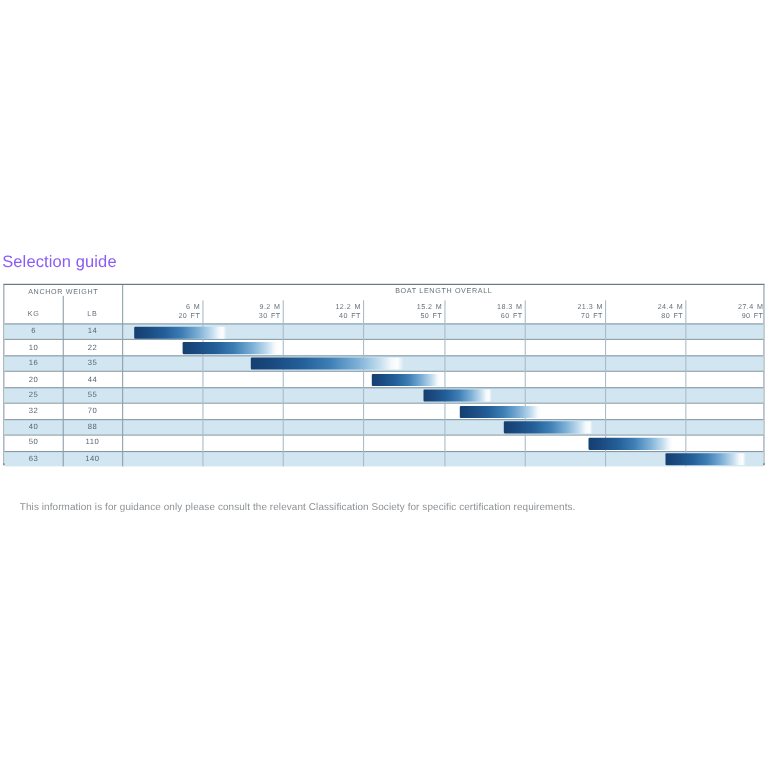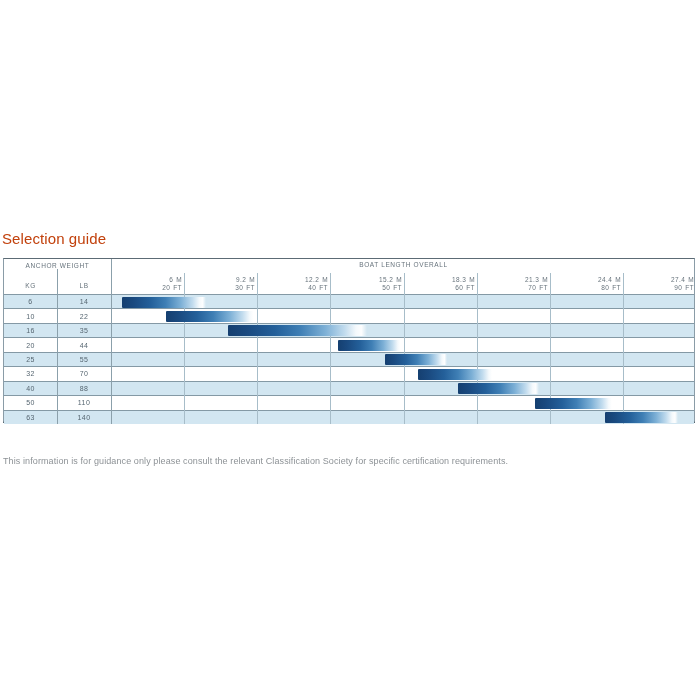--- a/index.html
+++ b/index.html
@@ -3,21 +3,21 @@
 <meta charset="utf-8">
 <style>
   * { margin:0; padding:0; box-sizing:border-box; }
   html,body { background:#ffffff; }
   .canvas {
     position:relative; width:700px; height:700px; background:#ffffff;
     font-family:"Liberation Sans", sans-serif; overflow:hidden;
   }
   .title {
     position:absolute; left:2px; top:230px;
-    font-size:15px; font-weight:400; color:#c2410c; letter-spacing:0.1px;
+    font-size:15px; font-weight:400; color:#8b5cf6; letter-spacing:0.1px;
   }
   .guide-table {
     position:absolute; left:3px; top:258px; width:692px; height:165px;
     border-top:1px solid #5c6b75; border-bottom:2px solid #47565f;
     border-left:1px solid #8a9ca7; border-right:1px solid #8a9ca7;
     background:#ffffff;
   }
   .caps {
     position:absolute; font-size:6.5px; color:#67737c; letter-spacing:0.6px;
     white-space:nowrap;
@@ -50,21 +50,21 @@
     position:absolute; top:1.5px; height:11px; border-radius:1px; z-index:3;
     background:linear-gradient(90deg,
       #153f70 0%, #1a4a80 14%, #24609a 34%, #3f7fb5 52%,
       #7db0d6 70%, #c2dcee 84%, #f4f9fc 92%,
       rgba(255,255,255,0.95) 96%, rgba(255,255,255,0) 100%);
   }
   .footnote {
     position:absolute; left:3px; font-size:9px; color:#8d9296; letter-spacing:0.1px;
   }
   .footnote.f1 { top:436px; }
-  .footnote.f2 { top:456px; }
+  .footnote.f2 { top:456px;margin-left:15px; }
 </style>
 </head>
 <body>
 
 <div class="canvas">
 
   <div class="title">Selection guide</div>
 
   <div class="guide-table">
     <div class="caps hdr-anchor">ANCHOR WEIGHT</div>

